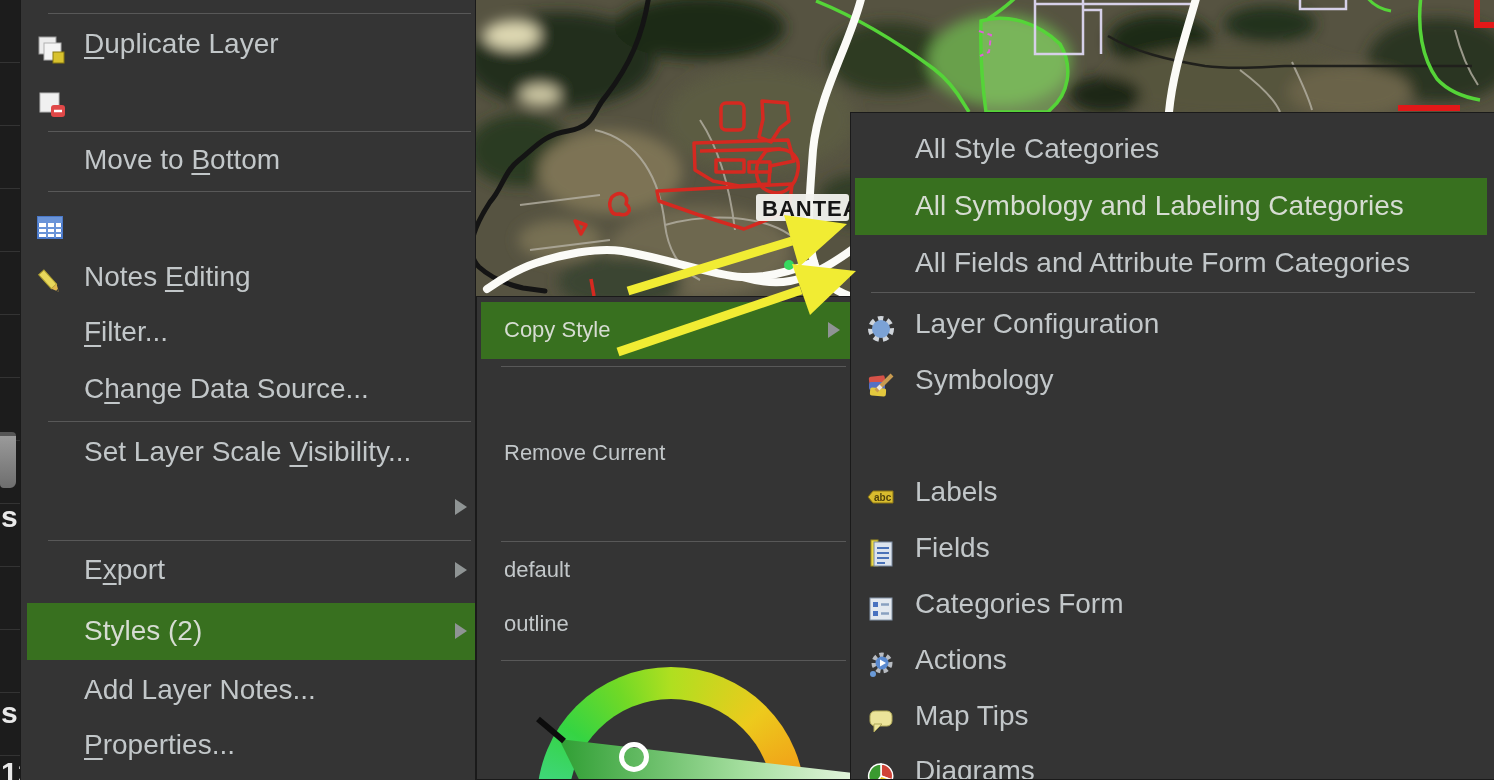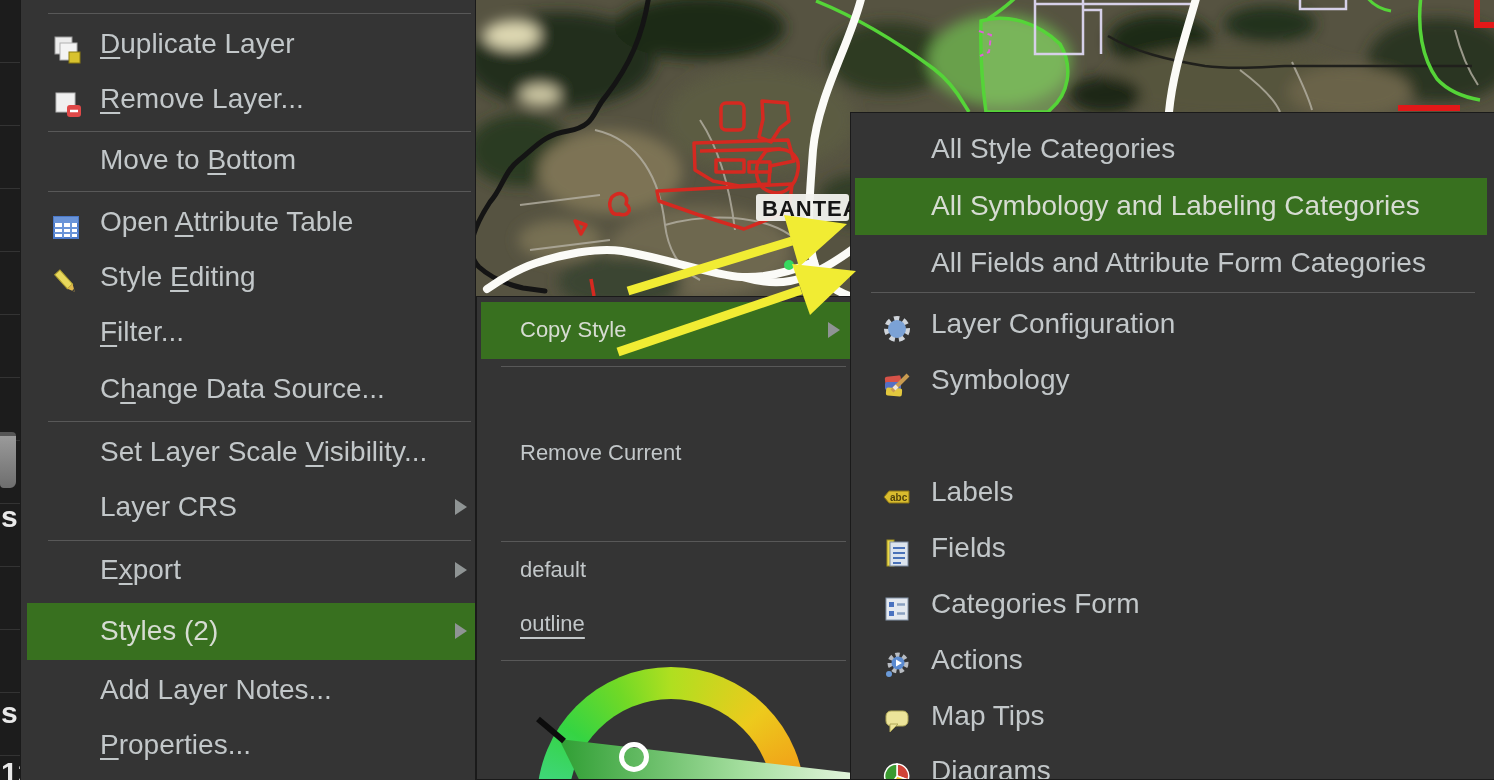--- a/index.html
+++ b/index.html
@@ -15,29 +15,29 @@
 
   
   .map{position:absolute;left:455px;top:0;width:1039px;height:500px;}
 
   
   .menu{position:absolute;background:#343434;border:1px solid #1a1a1a;box-sizing:border-box;
         color:#c2c7c9;overflow:hidden;z-index:10;}
   .left-menu{left:20px;top:-2px;width:456px;height:784px;font-size:28px;border-top:none;}
   .copy-menu{left:476px;top:296px;width:378px;height:484px;font-size:22px;}
   .cat-menu{left:850px;top:112px;width:644px;height:668px;font-size:28px;border-right:none;}
-  .mi{position:absolute;left:16px;right:0;height:56px;line-height:56px;white-space:nowrap;cursor:default;}
+  .mi{position:absolute;left:0;right:0;height:56px;line-height:56px;white-space:nowrap;cursor:default;}
   .mi .lbl{position:absolute;left:63px;top:0;}
   .copy-menu .mi .lbl{left:27px;}
   .cat-menu .mi .lbl{left:64px;}
   .hlbar{position:absolute;background:#38701f;}
   .mi.on{color:#d6dcd2;}
   .sep{position:absolute;height:1px;background:#585858;}
   .u{text-decoration:underline;text-underline-offset:4px;text-decoration-thickness:2px;}
-  .active-style .lbl{text-decoration:underline;text-underline-offset:6px;text-decoration-thickness:2px;}
+  .active-style .lbl{text-underline-offset:6px;text-decoration-thickness:2px;}
   .sub{position:absolute;right:8px;top:50%;margin-top:-8px;width:0;height:0;
        border-left:12px solid #8f9494;border-top:8px solid transparent;border-bottom:8px solid transparent;}
   .ico{position:absolute;left:13px;top:50%;transform:translateY(-50%);width:32px;height:32px;}
   .cat-menu .ico{left:14px;}
 
   
   .wheel-ring{position:absolute;left:60px;top:370px;width:268px;height:268px;border-radius:50%;
     background:conic-gradient(from 0deg,
       hsl(75,75%,50%) 0deg, hsl(50,85%,52%) 45deg, hsl(33,90%,52%) 90deg, hsl(12,85%,53%) 130deg,
       hsl(340,70%,55%) 180deg, hsl(250,60%,58%) 225deg, hsl(150,65%,55%) 270deg,
@@ -162,21 +162,20 @@
     </div>
 
     <div class="mi" style="top:73px">
       <span class="ico">
         <svg width="32" height="32">
             <rect x="6" y="5" width="19" height="19" fill="#f0f0f0" stroke="#b8b8b8"></rect>
             <rect x="17" y="17" width="14" height="12" rx="3" fill="#e04848"></rect>
             <line x1="20" y1="23" x2="28" y2="23" stroke="#fff" stroke-width="2.5"></line>
           </svg>
       </span>
-      <span class="lbl"><span></span><span class="u">R</span><span>emove Layer...</span></span>
     </div>
 
     <div class="sep" style="top:133px;left:27px;width:423px"></div>
 
     <div class="mi" style="top:134px">
       <span class="lbl"><span>Move to </span><span class="u">B</span><span>ottom</span></span>
     </div>
 
     <div class="sep" style="top:193px;left:27px;width:423px"></div>
 
@@ -184,52 +183,50 @@
       <span class="ico">
         <svg width="32" height="32">
             <rect x="4" y="6" width="24" height="21" fill="#ffffff" stroke="#4a78c8" stroke-width="2"></rect>
             <rect x="4" y="6" width="24" height="6" fill="#6a94d8"></rect>
             <line x1="13" y1="12" x2="13" y2="27" stroke="#6a94d8" stroke-width="2"></line>
             <line x1="21" y1="12" x2="21" y2="27" stroke="#6a94d8" stroke-width="2"></line>
             <line x1="4" y1="17" x2="28" y2="17" stroke="#6a94d8" stroke-width="2"></line>
             <line x1="4" y1="22" x2="28" y2="22" stroke="#6a94d8" stroke-width="2"></line>
           </svg>
       </span>
-      <span class="lbl"><span>Open </span><span class="u">A</span><span>ttribute Table</span></span>
     </div>
 
     <div class="mi" style="top:251px">
       <span class="ico">
         <svg width="32" height="32">
             <g transform="rotate(-42 16 16)">
               <rect x="12.5" y="3" width="7" height="19" fill="#e8d85c" stroke="#b0a030"></rect>
               <polygon points="12.5,22 19.5,22 16,29" fill="#e0b84c"></polygon>
               <polygon points="14.8,26.4 17.2,26.4 16,29" fill="#3a3a3a"></polygon>
             </g>
           </svg>
       </span>
-      <span class="lbl"><span>Style </span><span class="u">E</span><span>diting</span></span>
+      <span class="lbl"><span>Notes </span><span class="u">E</span><span>diting</span></span>
     </div>
 
     <div class="mi" style="top:306px">
       <span class="lbl"><span></span><span class="u">F</span><span>ilter...</span></span>
     </div>
 
     <div class="mi" style="top:363px">
       <span class="lbl"><span>C</span><span class="u">h</span><span>ange Data Source...</span></span>
     </div>
 
     <div class="sep" style="top:423px;left:27px;width:423px"></div>
 
     <div class="mi" style="top:426px">
       <span class="lbl"><span>Set Layer Scale </span><span class="u">V</span><span>isibility...</span></span>
     </div>
 
     <div class="mi" style="top:481px">
-      <span class="lbl"><span>Layer CRS</span><span class="u"></span><span></span></span>
       <span class="sub"></span>
     </div>
 
     <div class="sep" style="top:542px;left:27px;width:423px"></div>
 
     <div class="mi" style="top:544px">
       <span class="lbl"><span>E</span><span class="u">x</span><span>port</span></span>
       <span class="sub"></span>
     </div>
 

